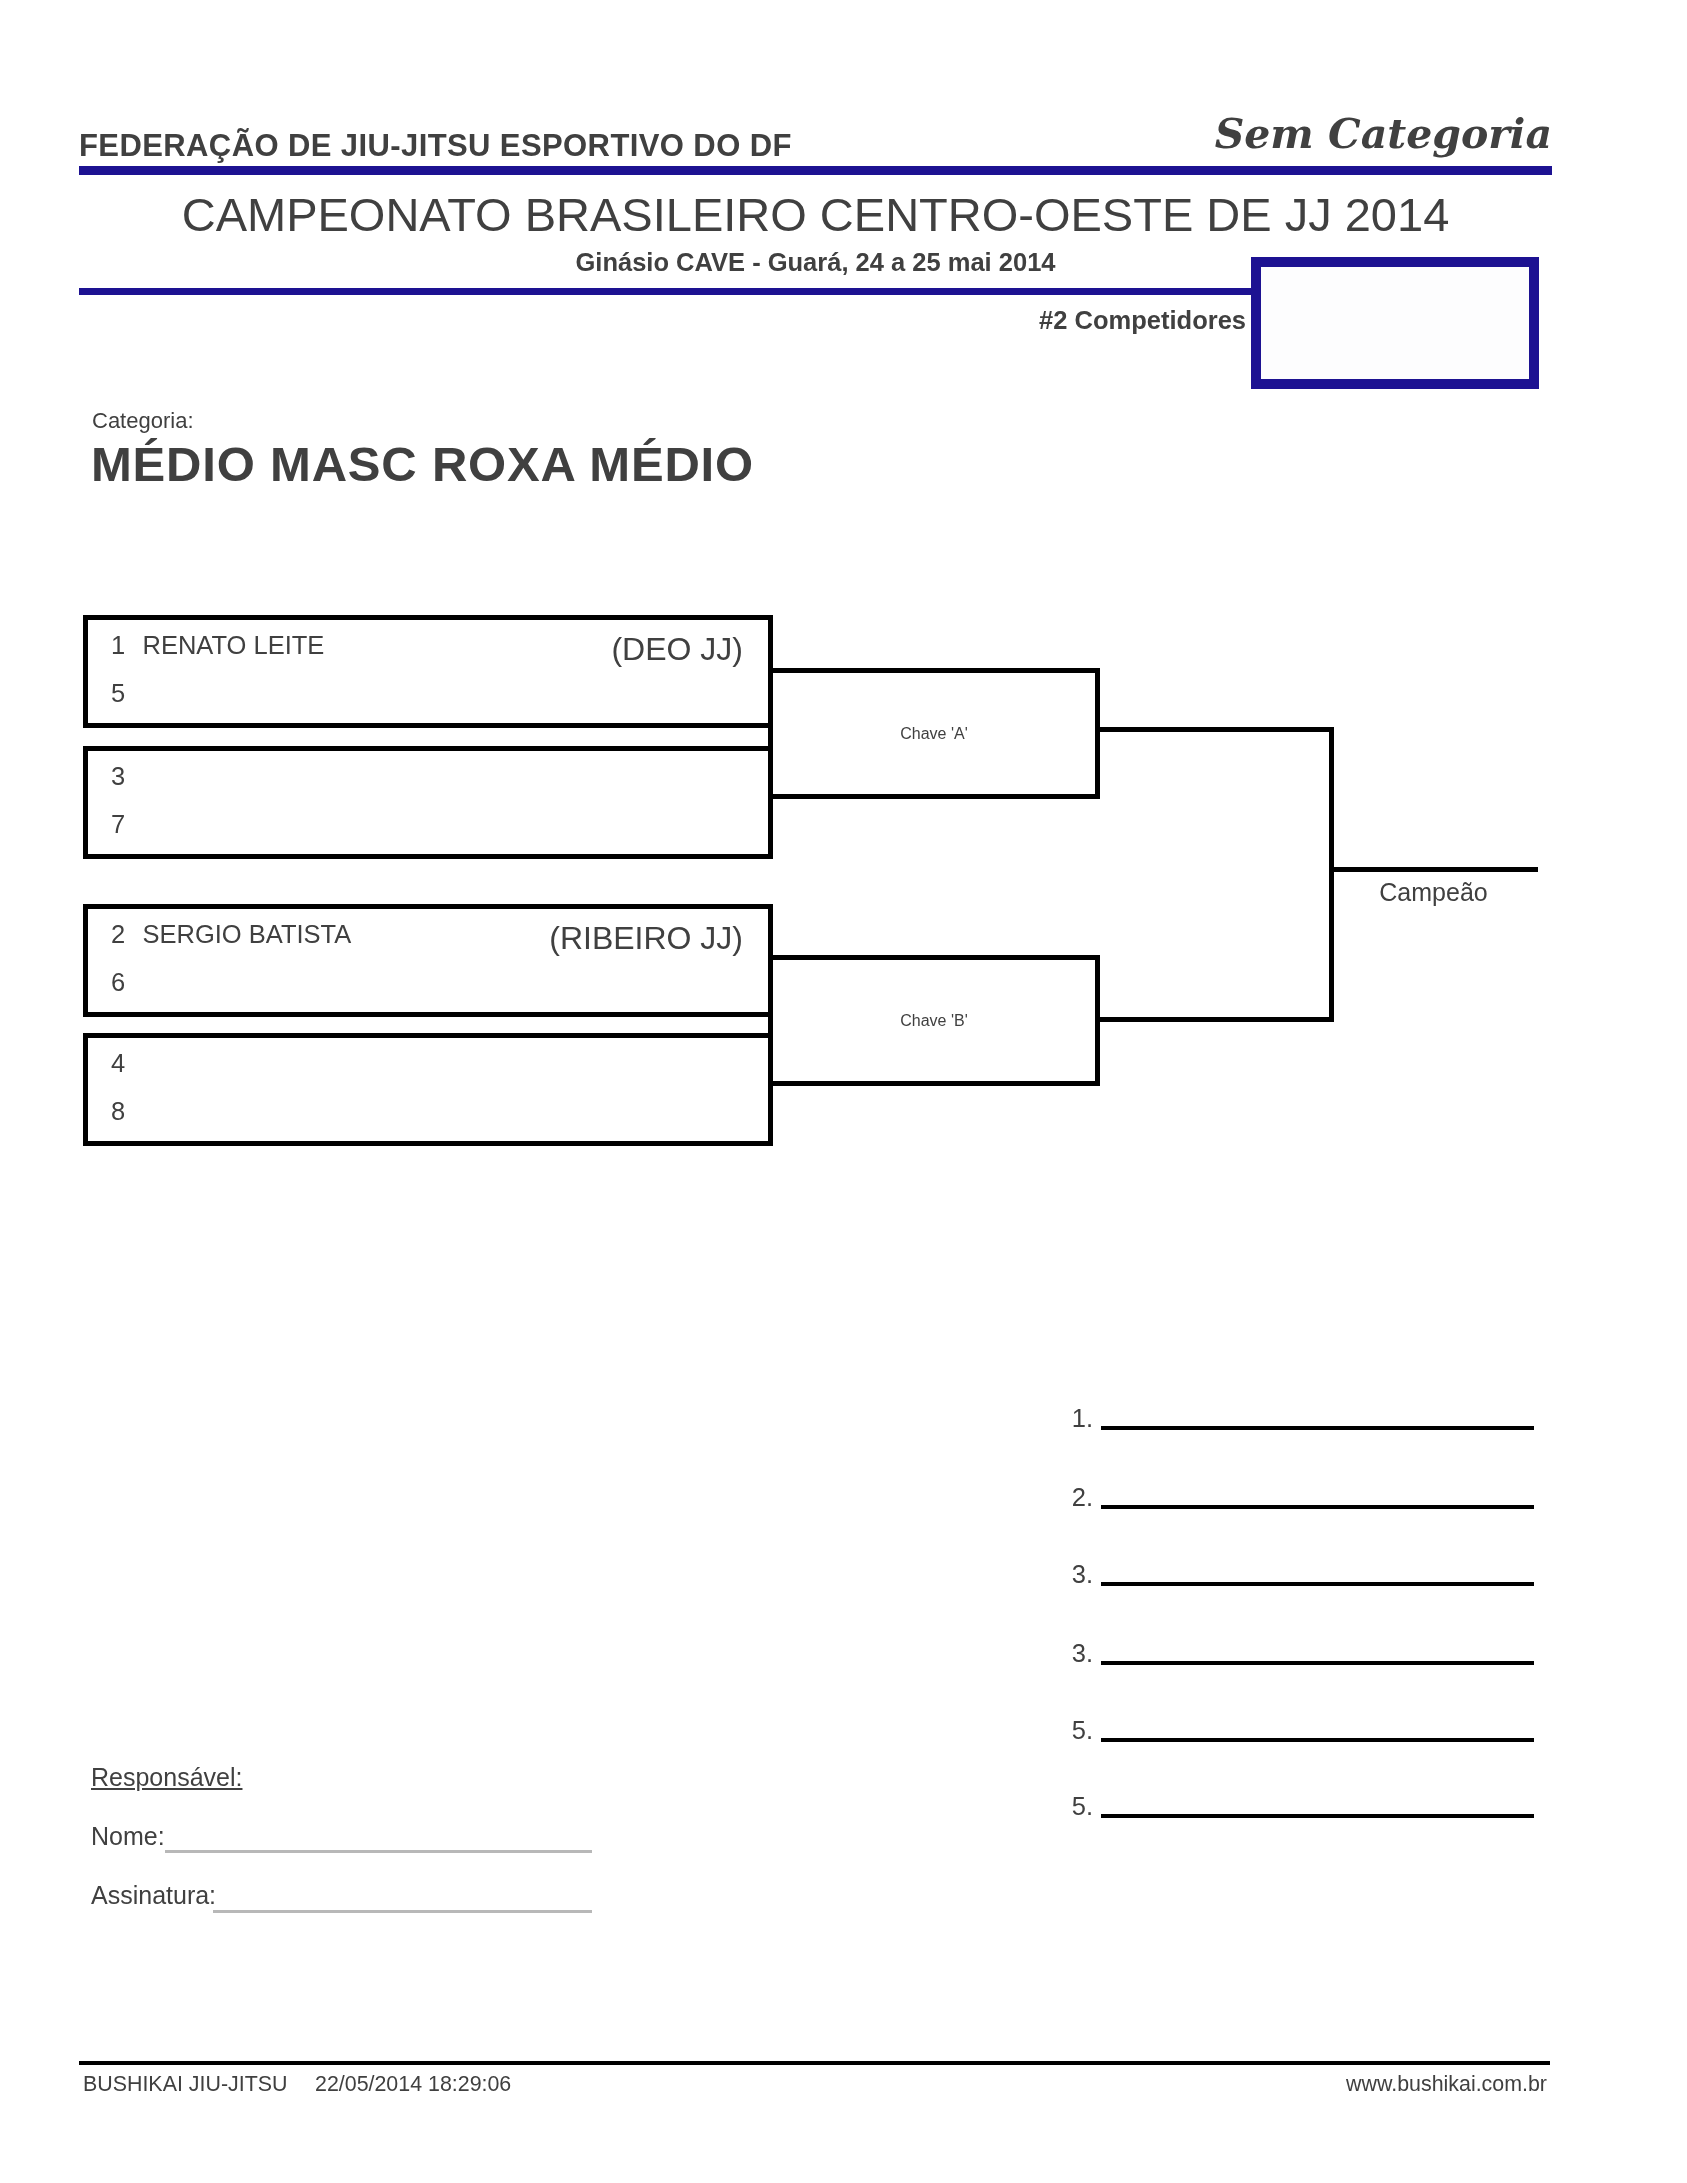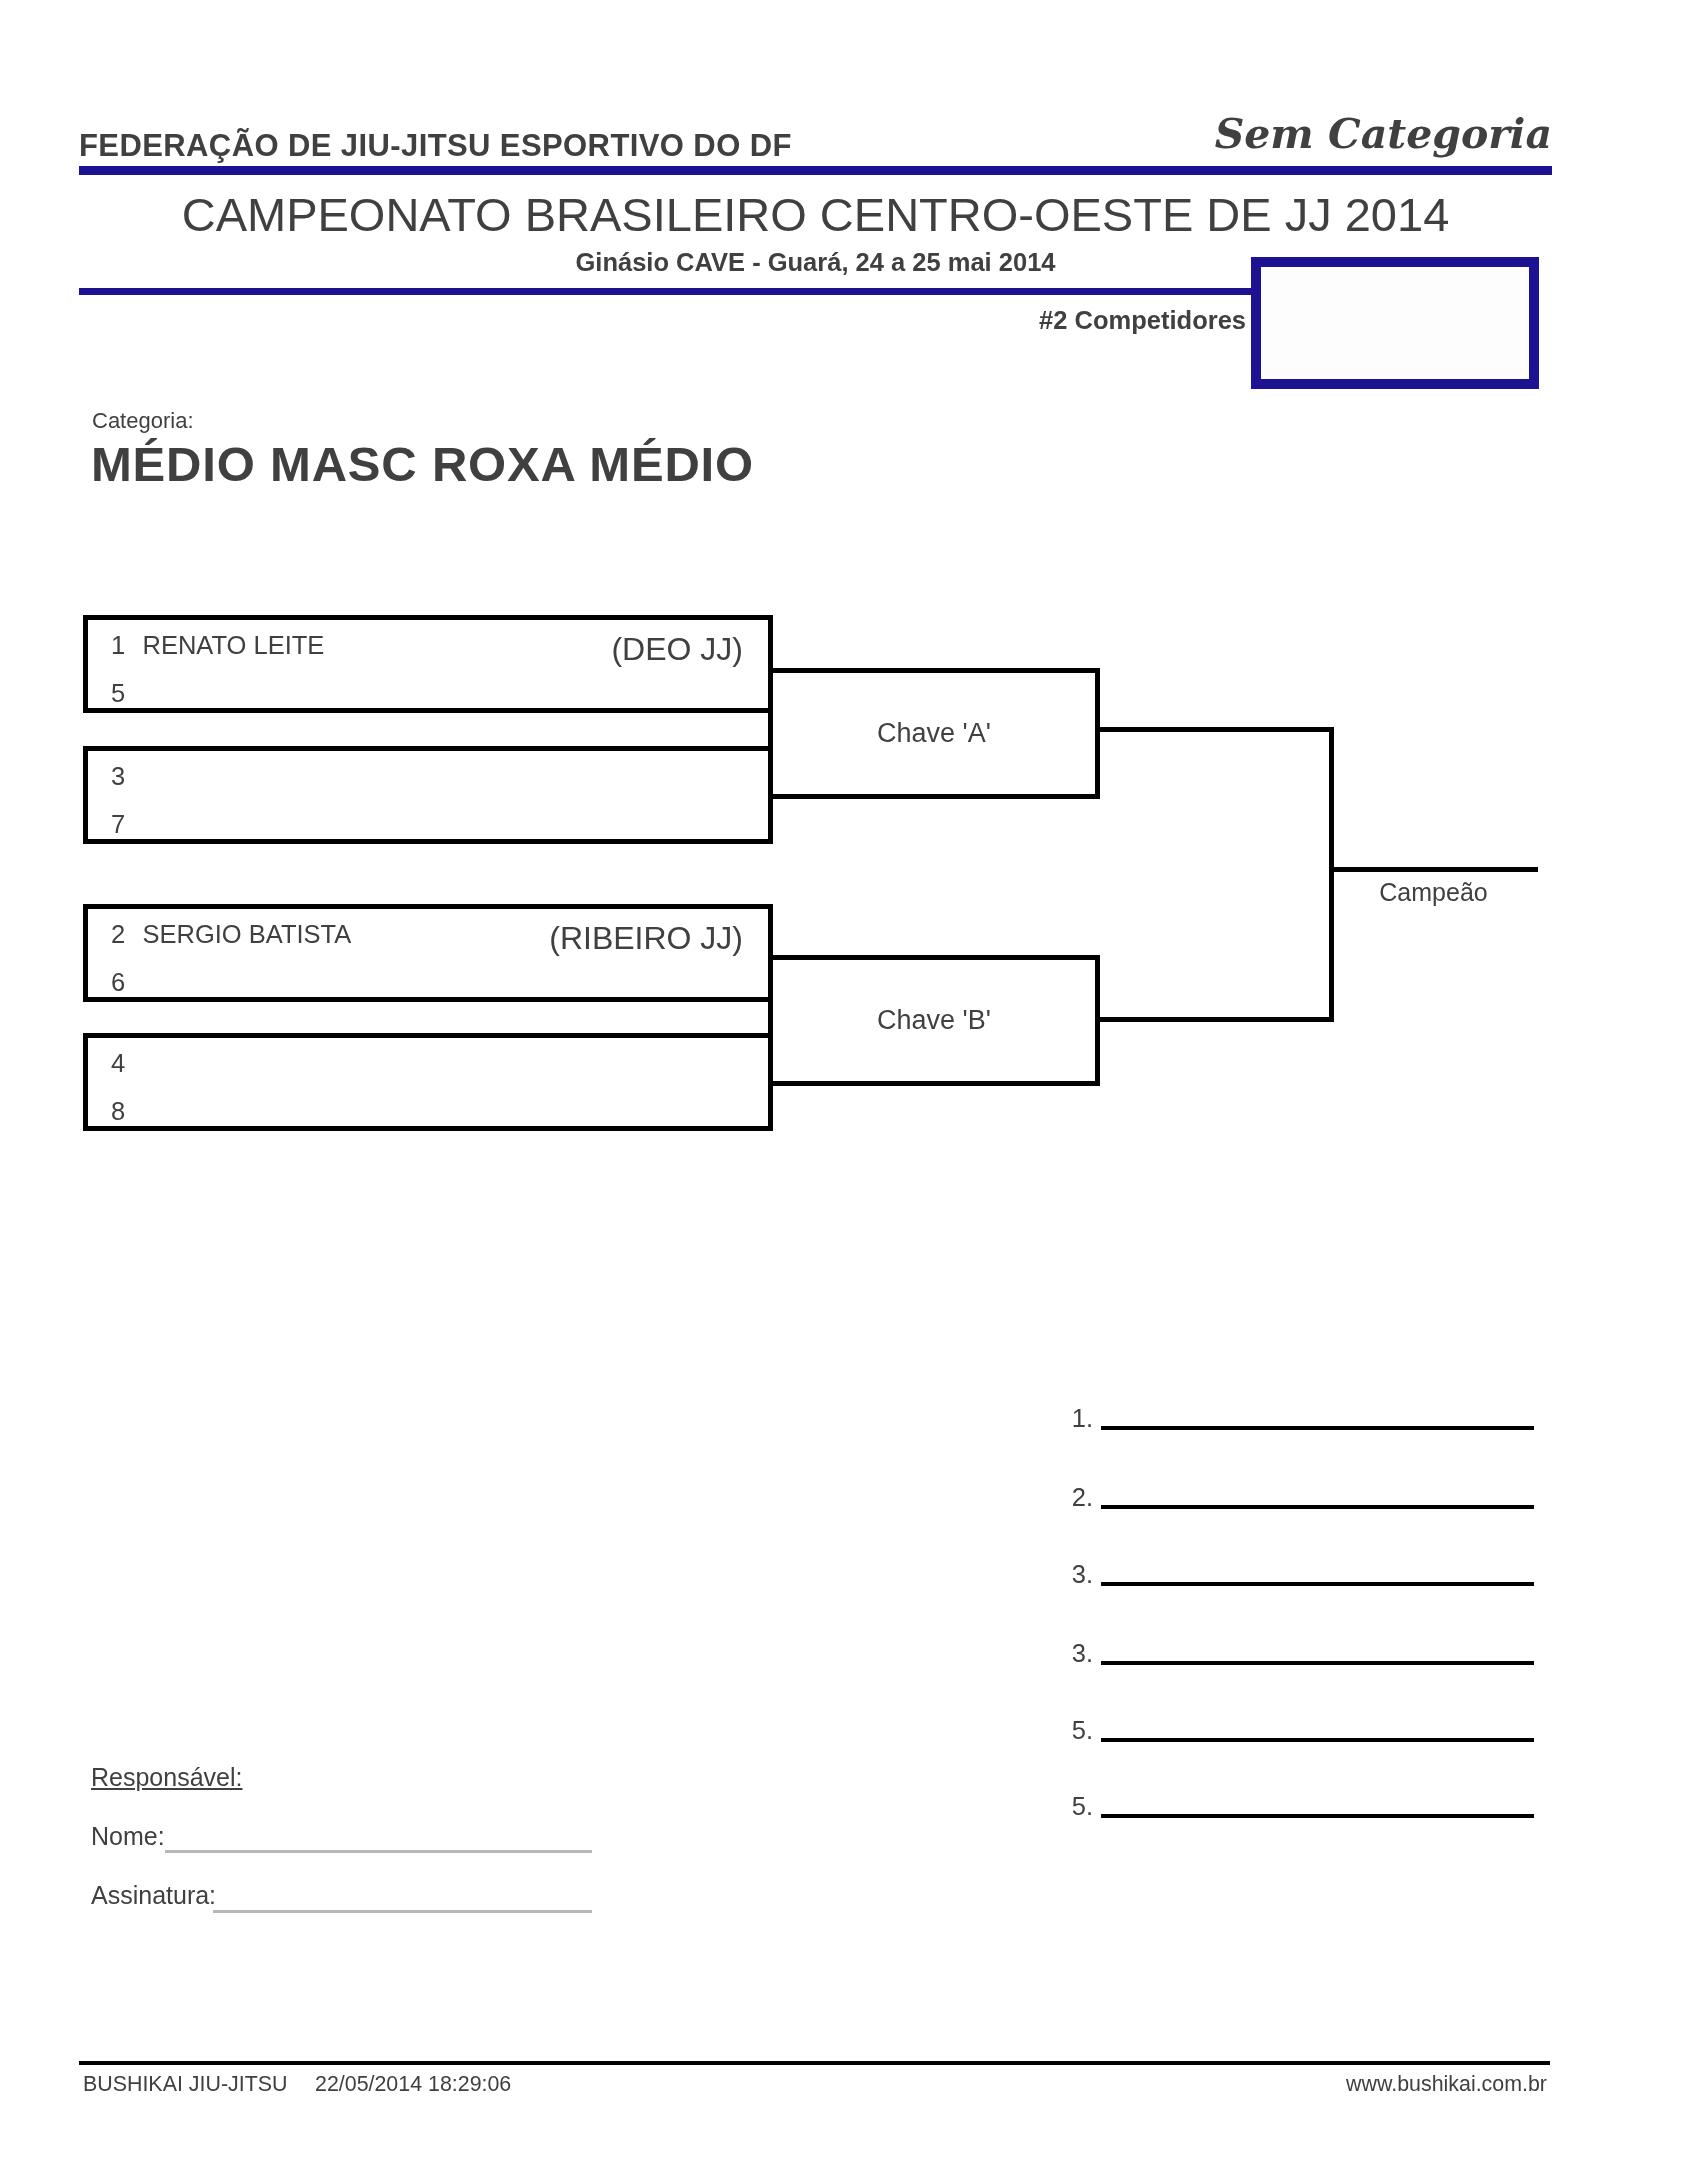--- a/index.html
+++ b/index.html
@@ -31,35 +31,35 @@
     left: 1251px; top: 257px; width: 288px; height: 132px;
     border: 10px solid #1d1292; background: #fdfdfe; box-sizing: border-box;
   }
 
   
   .cat-label { left: 92px; top: 410px; font-size: 22px; }
   .cat-name  { left: 91px; top: 440px; font-size: 49px; font-weight: bold; letter-spacing: 0.8px; }
 
   
   .bbox {
-    left: 83px; width: 690px; height: 98px;
+    left: 83px; width: 690px; height: 113px;
     border: 5px solid #000; box-sizing: border-box; background: #fff;
   }
   .bbox .row-top { position: absolute; left: 23px; top: 13px; font-size: 25.5px; white-space: nowrap; }
   .bbox .row-bot { position: absolute; left: 23px; top: 61px; font-size: 25.5px; }
   .bbox .seed { display: inline-block; min-width: 15px; }
   .bbox .cname { margin-left: 16.5px; }
   .bbox .club { position: absolute; right: 25px; top: 13px; font-size: 32px; }
   .bbox .club:empty, .bbox .cname:empty { display: none; }
 
   .chave-rect {
     left: 768px; width: 332px; height: 131px;
     border: 5px solid #000; box-sizing: border-box; background: #fff;
     display: flex; align-items: center; justify-content: center;
-    font-size: 27px;
+    font-size: 16px;
   }
   .hline { background: #000; height: 5px; }
   .vline { background: #000; width: 5px; }
   .champ-label { left: 1329px; top: 880px; width: 209px; text-align: center; font-size: 25px; }
 
   
   .place { left: 1022px; width: 512px; display: flex; align-items: flex-end; }
   .place-num { width: 71px; text-align: right; font-size: 25.5px; padding-right: 8.2px; }
   .place-line { flex: 1; height: 0; border-bottom: 4.1px solid #000; margin-bottom: 1.6px; }
 

